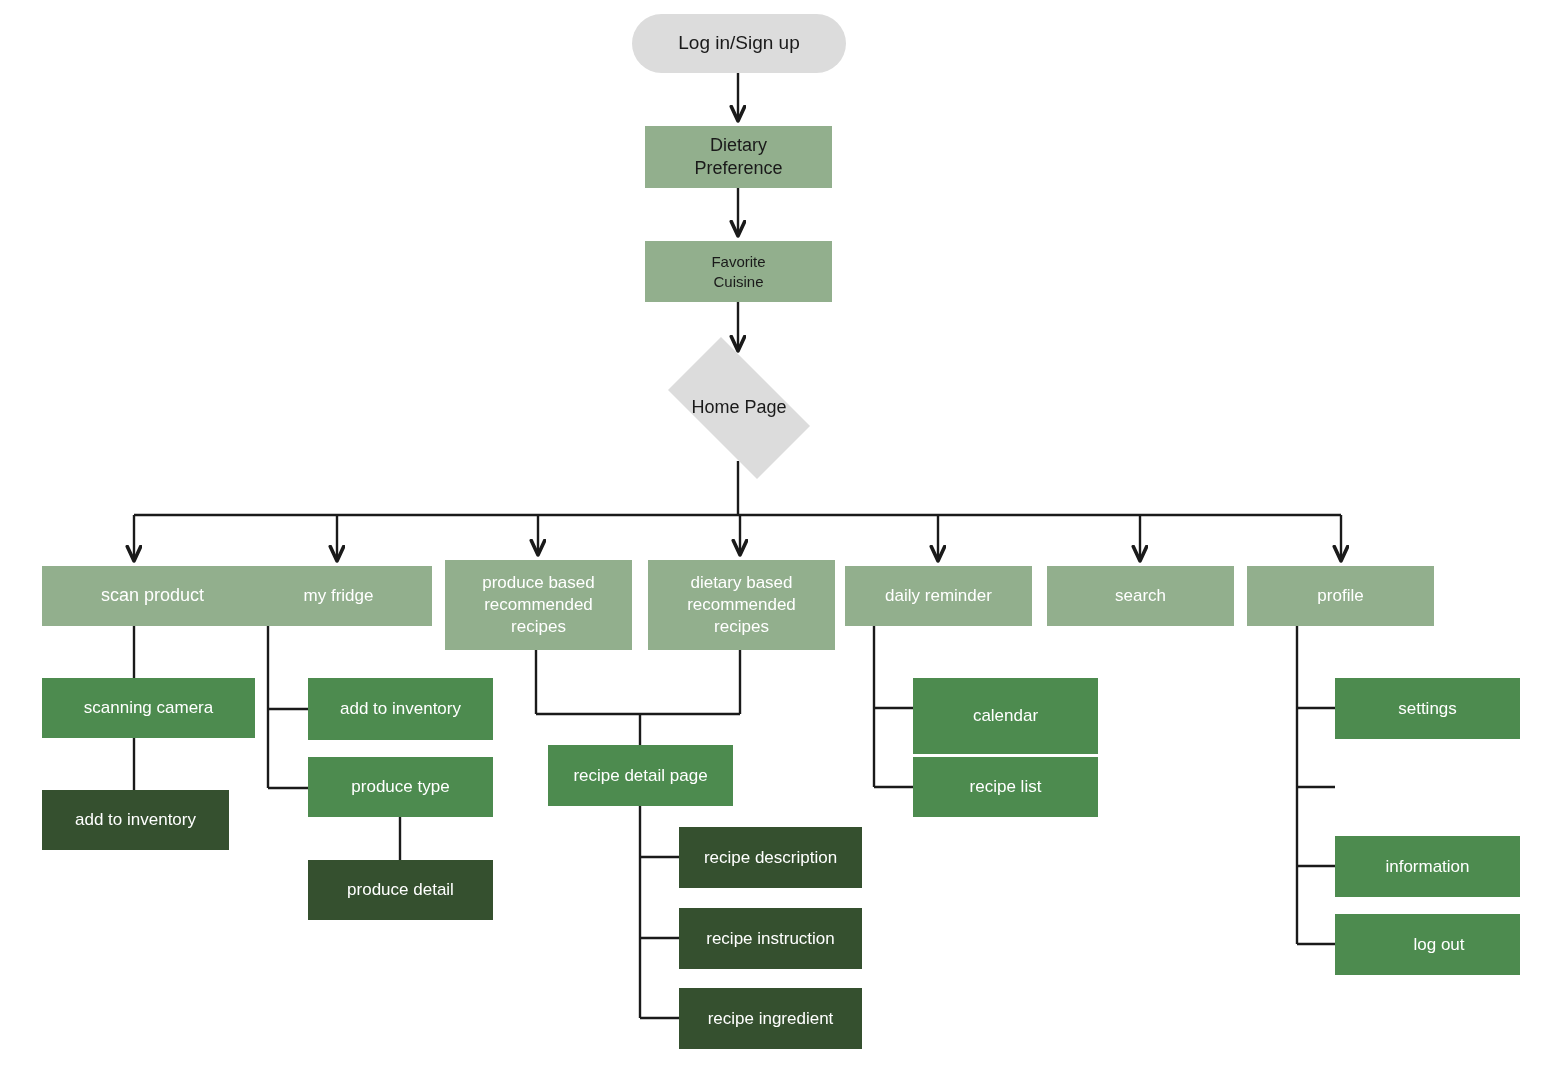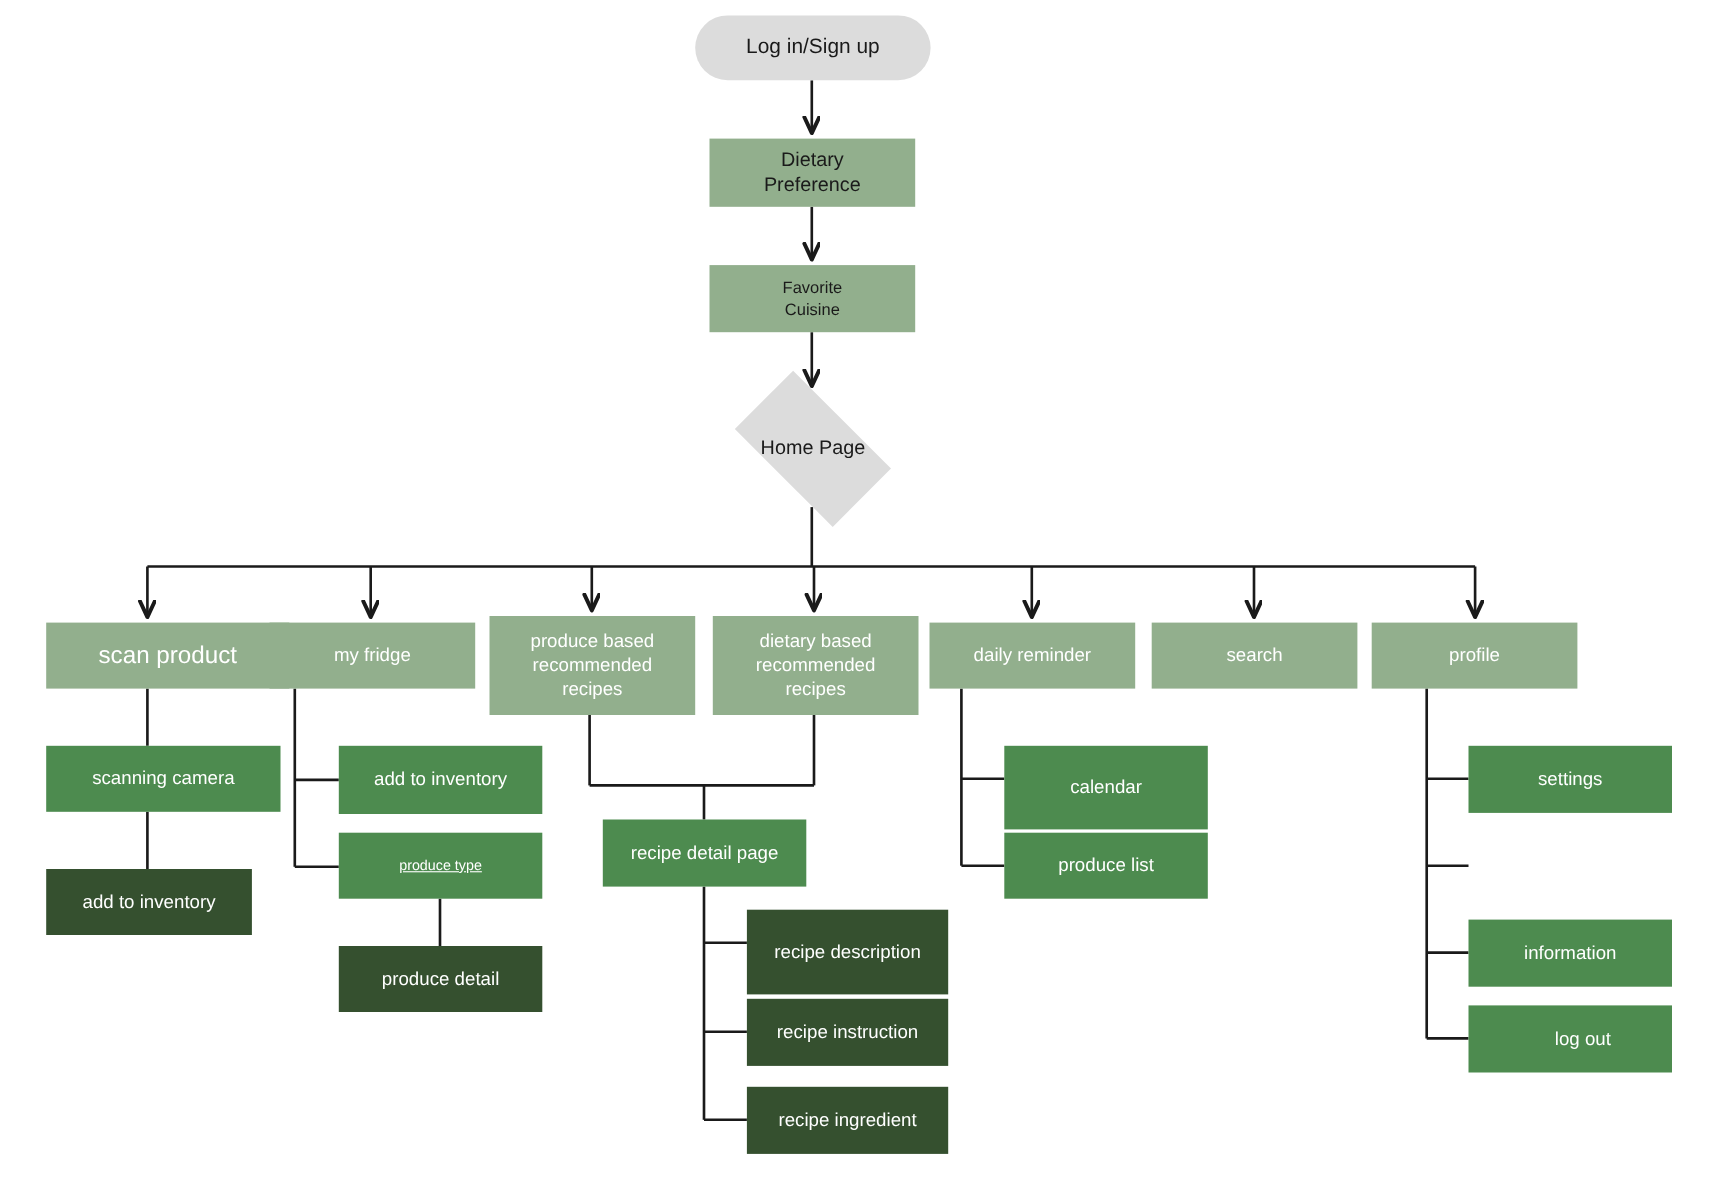--- a/index.html
+++ b/index.html
@@ -151,21 +151,21 @@
   <div class="node shape-rect" style="left:645px;top:241px;width:187px;height:61px;font-size:15px;background:#92af8d;color:#1a1a1a;">
     <span class="label">Favorite
 Cuisine</span>
   </div>
 
   <div class="node shape-diamond" style="left:650px;top:355px;width:178px;height:106px;font-size:18px;">
     <div class="diamond-bg"></div>
     <span class="label">Home Page</span>
   </div>
 
-  <div class="node shape-rect tone-light" style="left:42px;top:566px;width:221px;height:60px;font-size:22px;">
+  <div class="node shape-rect tone-light" style="left:42px;top:566px;width:221px;height:60px;font-size:18px;">
     <span class="label">scan product</span>
   </div>
 
   <div class="node shape-rect tone-light" style="left:245px;top:566px;width:187px;height:60px;font-size:17px;">
     <span class="label">my fridge</span>
   </div>
 
   <div class="node shape-rect tone-light" style="left:445px;top:560px;width:187px;height:90px;font-size:17px;">
     <span class="label">produce based
 recommended
@@ -195,50 +195,50 @@
   </div>
 
   <div class="node shape-rect tone-dark" style="left:42px;top:790px;width:187px;height:60px;font-size:17px;">
     <span class="label">add to inventory</span>
   </div>
 
   <div class="node shape-rect tone-mid" style="left:308px;top:678px;width:185px;height:62px;font-size:17px;">
     <span class="label">add to inventory</span>
   </div>
 
-  <div class="node shape-rect tone-mid" style="left:308px;top:757px;width:185px;height:60px;font-size:13px;text-decoration:underline;">
+  <div class="node shape-rect tone-mid" style="left:308px;top:757px;width:185px;height:60px;font-size:17px;">
     <span class="label">produce type</span>
   </div>
 
   <div class="node shape-rect tone-dark" style="left:308px;top:860px;width:185px;height:60px;font-size:17px;">
     <span class="label">produce detail</span>
   </div>
 
   <div class="node shape-rect tone-mid" style="left:548px;top:745px;width:185px;height:61px;font-size:17px;">
     <span class="label">recipe detail page</span>
   </div>
 
-  <div class="node shape-rect tone-dark" style="left:679px;top:827px;width:183px;height:77px;font-size:17px;">
+  <div class="node shape-rect tone-dark" style="left:679px;top:827px;width:183px;height:61px;font-size:17px;">
     <span class="label">recipe description</span>
   </div>
 
   <div class="node shape-rect tone-dark" style="left:679px;top:908px;width:183px;height:61px;font-size:17px;">
     <span class="label">recipe instruction</span>
   </div>
 
   <div class="node shape-rect tone-dark" style="left:679px;top:988px;width:183px;height:61px;font-size:17px;">
     <span class="label">recipe ingredient</span>
   </div>
 
   <div class="node shape-rect tone-mid" style="left:913px;top:678px;width:185px;height:76px;font-size:17px;">
     <span class="label">calendar</span>
   </div>
 
   <div class="node shape-rect tone-mid" style="left:913px;top:757px;width:185px;height:60px;font-size:17px;">
-    <span class="label">produce list</span>
+    <span class="label">recipe list</span>
   </div>
 
   <div class="node shape-rect tone-mid" style="left:1335px;top:678px;width:185px;height:61px;font-size:17px;">
     <span class="label">settings</span>
   </div>
 
 
   <div class="node shape-rect tone-mid" style="left:1335px;top:836px;width:185px;height:61px;font-size:17px;">
     <span class="label">information</span>
   </div>

